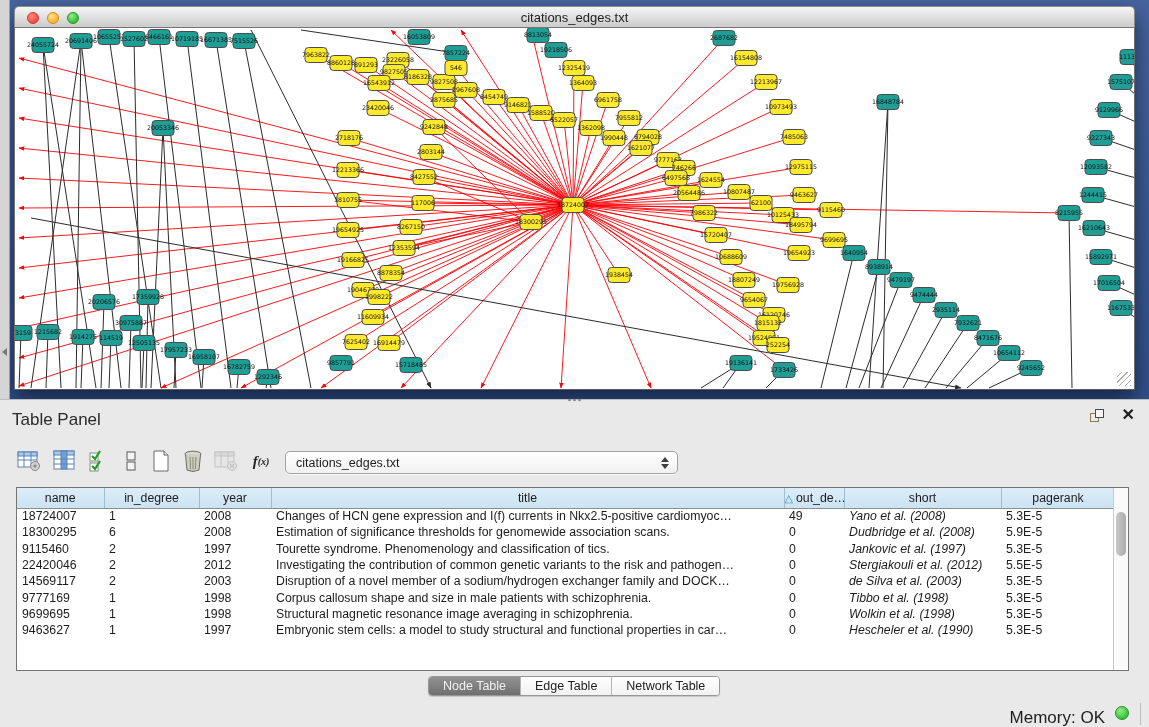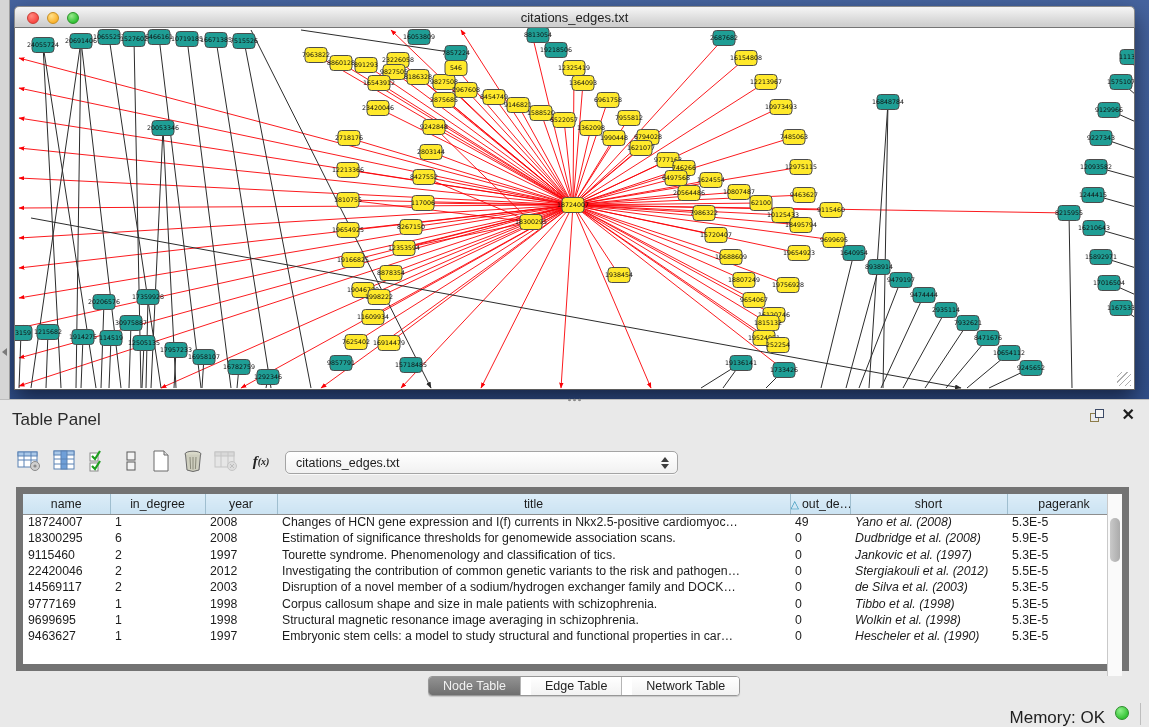--- a/index.html
+++ b/index.html
@@ -51,32 +51,32 @@
   .fx { font-family:"Liberation Serif",serif; font-style:italic; font-weight:bold; font-size:15px; color:#222; }
   .fx small { font-size:10px; }
   .combo { position:absolute; left:285px; top:11px; width:393px; height:23px; background:linear-gradient(#ffffff,#f1f1f1); border:1px solid #a4a4a4; border-radius:5px; box-shadow:0 1px 0 rgba(255,255,255,.7); }
   .combo-text { position:absolute; left:10px; top:4px; font-size:12.5px; color:#1d1d1d; }
   .combo-stepper { position:absolute; right:7px; top:3px; width:11px; height:16px; display:flex; flex-direction:column; align-items:center; justify-content:center; gap:2px; }
   .combo-stepper i { width:0; height:0; border-left:4px solid transparent; border-right:4px solid transparent; }
   .st-up { border-bottom:5px solid #3d3d3d; }
   .st-dn { border-top:5px solid #3d3d3d; }
 
   
-  .tbl-wrap { position:absolute; left:16px; top:87px; width:1113px; height:184px; background:#ffffff; border:7px solid #737373; }
+  .tbl-wrap { position:absolute; left:16px; top:87px; width:1113px; height:184px; background:#ffffff; border:1px solid #737373; }
   table.data { border-collapse:collapse; table-layout:fixed; width:1098px; font-size:12.3px; color:#1c1c1c; }
   table.data th { height:20px; background:linear-gradient(#dcedf8,#cbe3f2); border-right:1px solid #9fbecf; border-bottom:1px solid #8d8d8d; font-weight:normal; font-size:12.3px; text-align:center; overflow:hidden; white-space:nowrap; }
   table.data td { height:16.3px; padding:0 3px 0 5px; overflow:hidden; white-space:nowrap; text-overflow:clip; }
   td.col-short { text-align:left;font-style:italic; }
   .sort-tri { color:#2e93b8; font-size:11px; margin-right:3px; }
   .col0{width:87px}.col1{width:95px}.col2{width:72px}.col3{width:513px}.col4{width:60px}.col5{width:157px}.col6{width:114px}
   .vscroll { position:absolute; right:0; top:0; width:15px; height:182px; background:#fafafa; border-left:1px solid #c9c9c9; }
   .vthumb { position:absolute; left:2px; top:24px; width:10px; height:44px; background:linear-gradient(90deg,#c9c9c9,#ababab); border-radius:6px; }
 
   
-  .tabs { position:absolute; left:428px; top:276px; height:20px; display:flex; border:1px solid #979797; border-radius:4px; overflow:hidden; background:#ffffff; box-shadow:0 1px 1px rgba(0,0,0,.15);gap:10px; }
+  .tabs { position:absolute; left:428px; top:276px; height:20px; display:flex; border:1px solid #979797; border-radius:4px; overflow:hidden; background:#ffffff; box-shadow:0 1px 1px rgba(0,0,0,.15); }
   .tab { padding:0 14px; font-size:12.5px; line-height:19px; color:#222; background:linear-gradient(#ffffff,#f2f2f2); border-right:1px solid #b5b5b5; }
   .tab:last-child { border-right:none; }
   .tab.active { background:linear-gradient(#929292,#6f6f6f); color:#f2f2f2; }
 
   
   .statusbar { position:absolute; left:0; top:300px; width:100%; height:28px; }
   .mem-label { position:absolute; right:44px; top:8px; font-size:17px; color:#1e1e1e; }
   .mem-dot { position:absolute; right:20px; top:6px; width:14px; height:14px; border-radius:50%; background:radial-gradient(circle at 35% 30%,#8ef08a,#37c437 70%); border:1.5px solid #2b8b2b; }
   .status-div { position:absolute; right:8px; top:3px; width:1px; height:22px; background:#bdbdbd; }
 </style>

